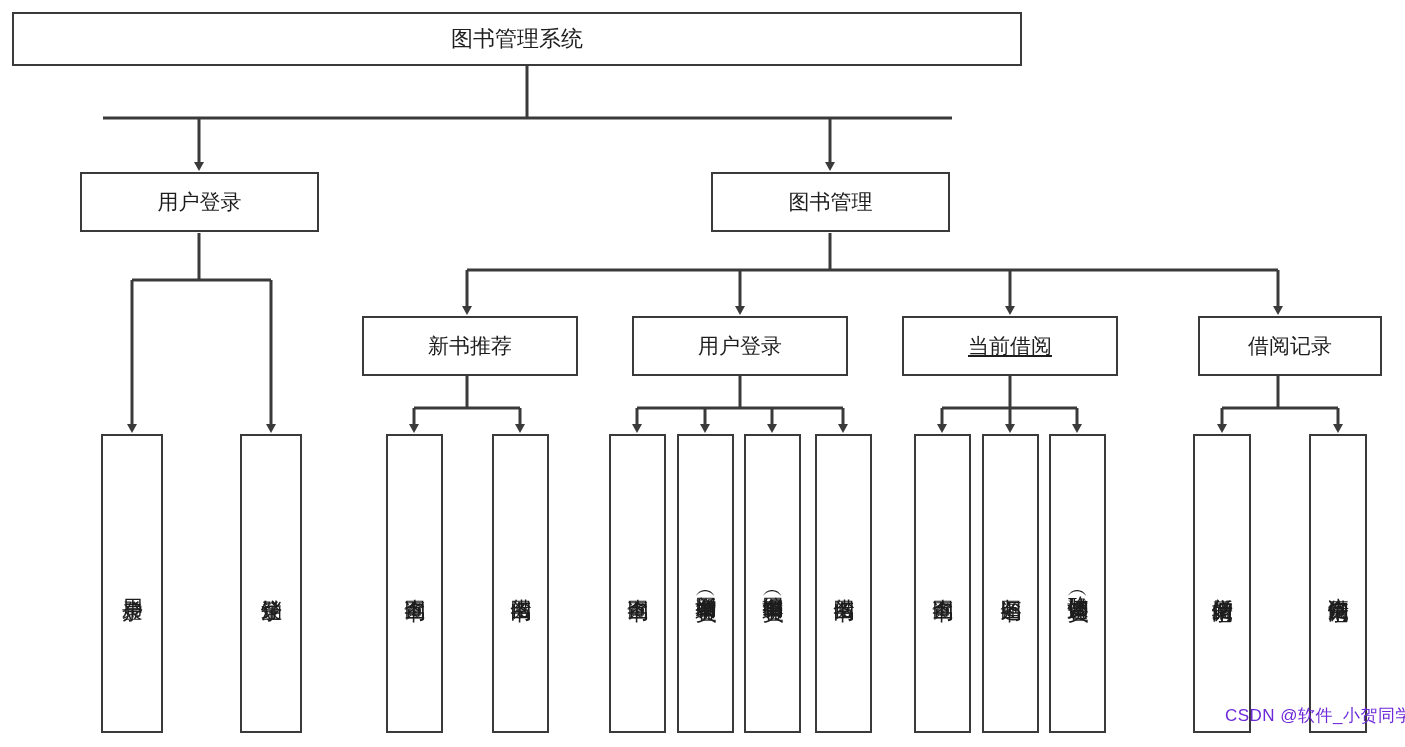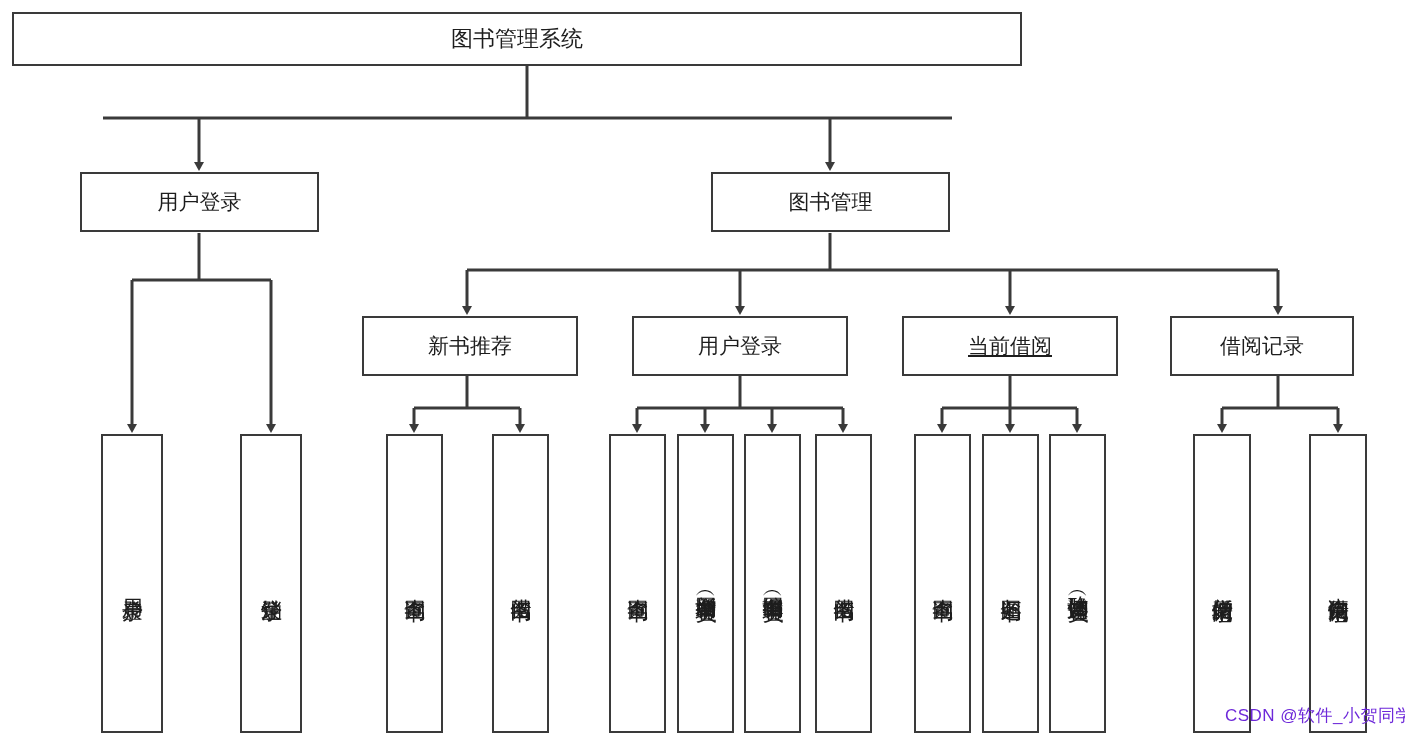--- a/index.html
+++ b/index.html
@@ -149,21 +149,21 @@
 
   <div class="node lvl1" style="left:711px; top:172px; width:239px;">
     <span class="htext">图书管理</span>
   </div>
   <div class="node lvl2" style="left:632px; top:316px; width:216px;">
     <span class="htext">用户登录</span>
   </div>
   <div class="node lvl2" style="left:902px; top:316px; width:216px;text-decoration:underline;">
     <span class="htext">当前借阅</span>
   </div>
-  <div class="node lvl2" style="left:1170px; top:316px; width:184px;">
+  <div class="node lvl2" style="left:1198px; top:316px; width:184px;">
     <span class="htext">借阅记录</span>
   </div>
 
   <div class="node leaf" style="left:101px; width:62px;">
     <span class="vtext">用户登录</span>
   </div>
   <div class="node leaf" style="left:240px; width:62px;">
     <span class="vtext">注销登录</span>
   </div>
 

